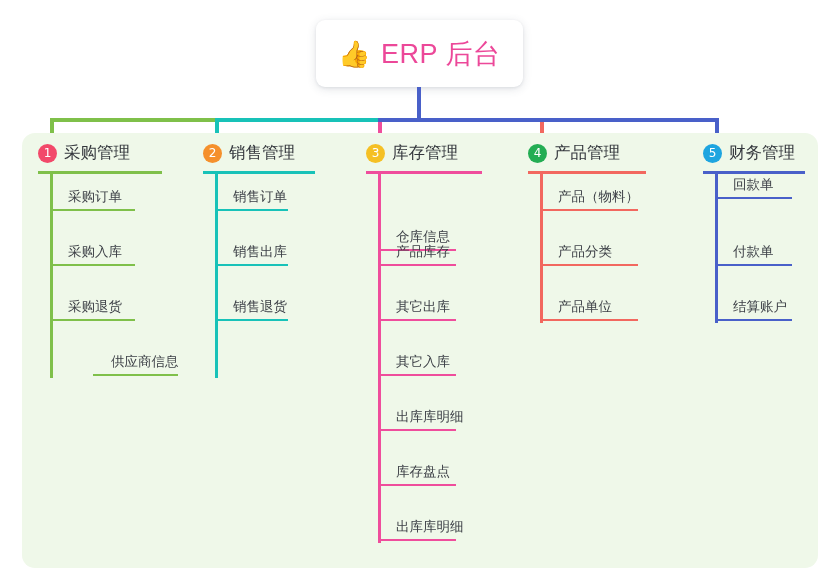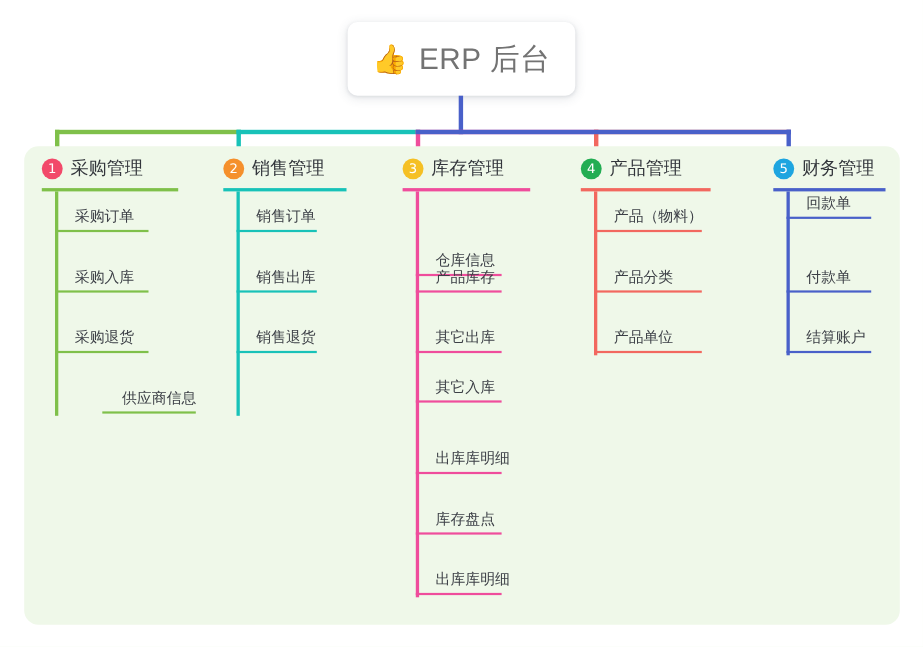--- a/index.html
+++ b/index.html
@@ -18,21 +18,21 @@
     left:316px;top:20px;
     width:207px;height:67px;
     background:#ffffff;
     border-radius:9px;
     box-shadow:0 2px 10px rgba(60,70,90,.14), 0 1px 3px rgba(60,70,90,.10);
     display:flex;align-items:center;justify-content:center;
     gap:10px;
   }
   .root-emoji{font-size:26px;line-height:1;display:block;}
   .root-title{
-    font-size:27px;color:#737373;letter-spacing:.5px;white-space:nowrap;
+    font-size:27px;color:#ec4899;letter-spacing:.5px;white-space:nowrap;
   }
 
   
   .vline,.hseg{position:absolute;}
   .vline{width:4px;}
   .hseg{height:4px;}
 
   
   .panel{
     position:absolute;
@@ -150,21 +150,21 @@
             <div class="leaf-rule" style="width: 78px; background: rgb(239, 77, 156);"></div>
           </div>
           <div class="leaf" style="top: 103px; width: 78px; height: 30px;">
             <span class="leaf-label">产品库存</span>
             <div class="leaf-rule" style="width: 78px; background: rgb(239, 77, 156);"></div>
           </div>
           <div class="leaf" style="top: 158px; width: 78px; height: 30px;">
             <span class="leaf-label">其它出库</span>
             <div class="leaf-rule" style="width: 78px; background: rgb(239, 77, 156);"></div>
           </div>
-          <div class="leaf" style="top: 203px; width: 78px; height: 30px; padding-left: 20px;">
+          <div class="leaf" style="top: 213px; width: 78px; height: 30px; padding-left: 20px;">
             <span class="leaf-label">其它入库</span>
             <div class="leaf-rule" style="width: 78px; background: rgb(239, 77, 156);"></div>
           </div>
           <div class="leaf" style="top: 268px; width: 78px; height: 30px;">
             <span class="leaf-label">出库库明细</span>
             <div class="leaf-rule" style="width: 78px; background: rgb(239, 77, 156);"></div>
           </div>
           <div class="leaf" style="top: 323px; width: 78px; height: 30px;">
             <span class="leaf-label">库存盘点</span>
             <div class="leaf-rule" style="width: 78px; background: rgb(239, 77, 156);"></div>

